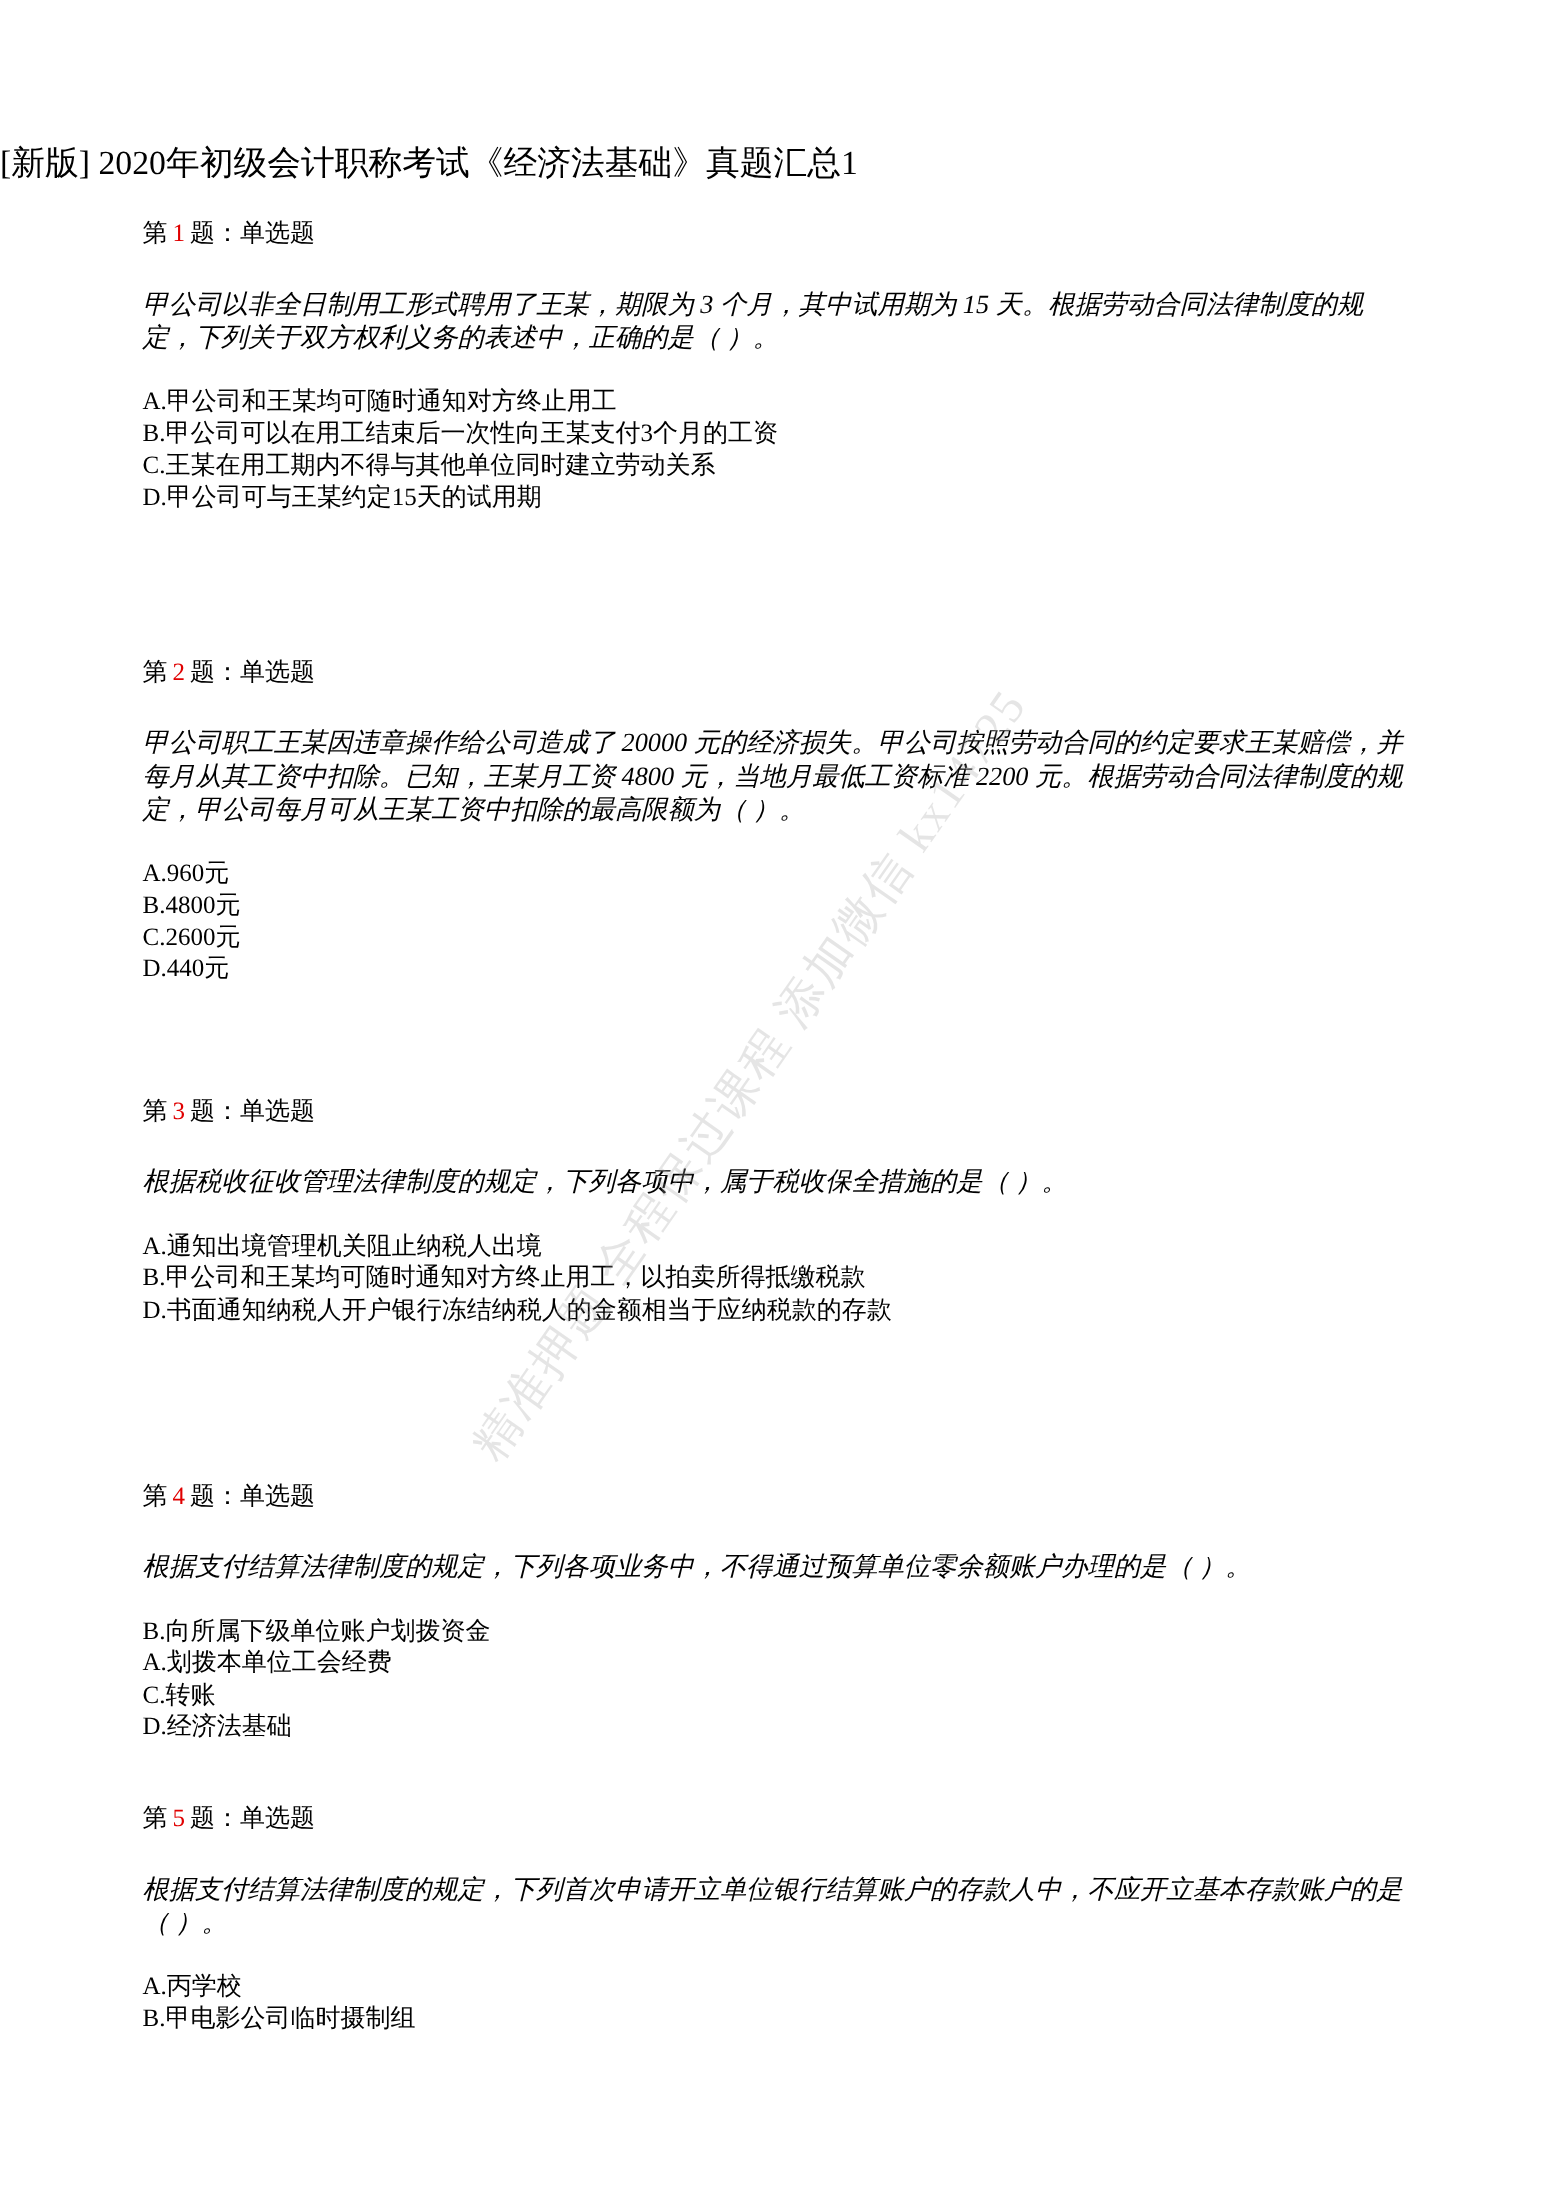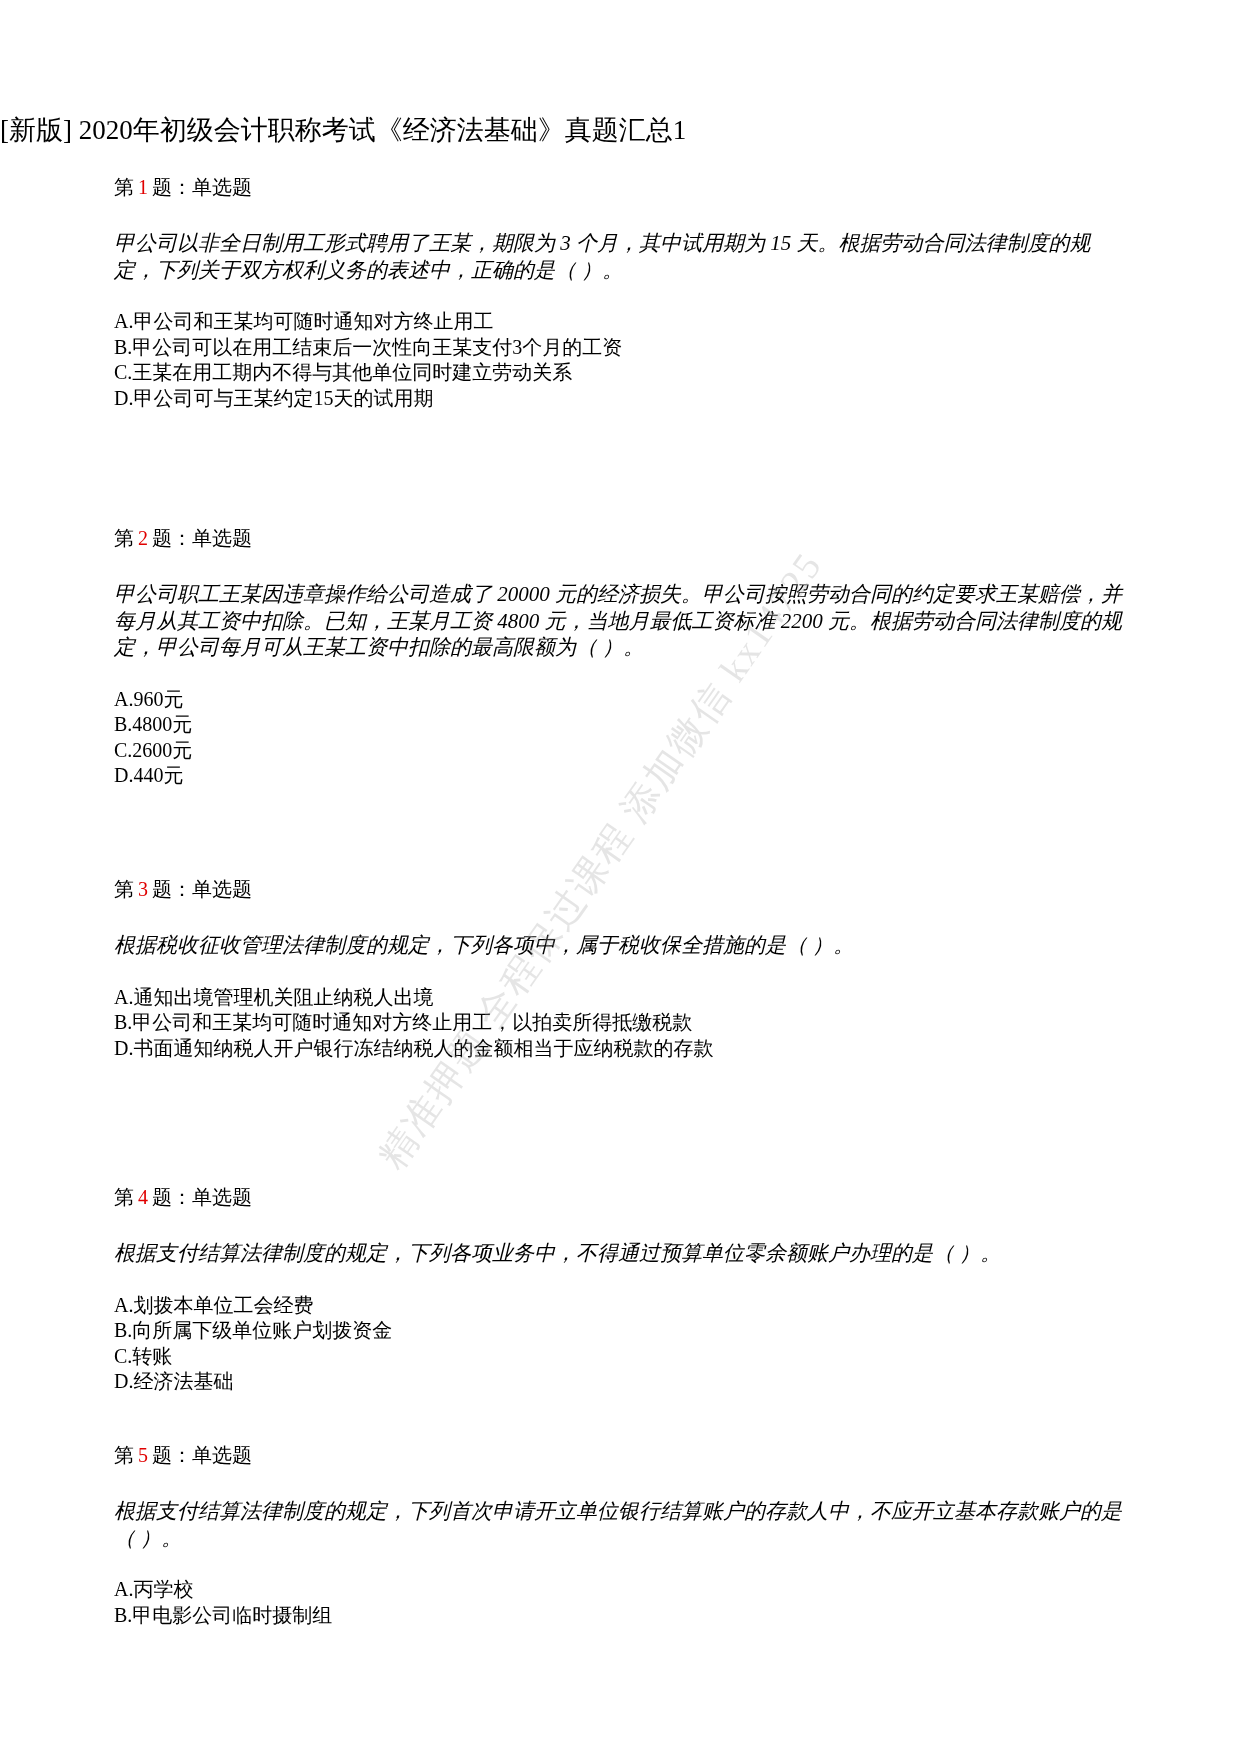--- a/index.html
+++ b/index.html
@@ -63,22 +63,22 @@
       <div class="opt">D.书面通知纳税人开户银行冻结纳税人的金额相当于应纳税款的存款</div>
     </div>
   </div>
 
   <div class="q" style="top:1184px;">
     <div class="q-header">
       <span>第</span><span class="q-num">4</span><span>题：单选题</span>
     </div>
     <div class="q-text">根据支付结算法律制度的规定，下列各项业务中，不得通过预算单位零余额账户办理的是（ ）。</div>
     <div class="q-options">
+      <div class="opt">B.向所属下级单位账户划拨资金</div>
       <div class="opt">A.划拨本单位工会经费</div>
-      <div class="opt">B.向所属下级单位账户划拨资金</div>
       <div class="opt">C.转账</div>
       <div class="opt">D.经济法基础</div>
     </div>
   </div>
 
   <div class="q" style="top:1442px;">
     <div class="q-header">
       <span>第</span><span class="q-num">5</span><span>题：单选题</span>
     </div>
     <div class="q-text">根据支付结算法律制度的规定，下列首次申请开立单位银行结算账户的存款人中，不应开立基本存款账户的是（ ）。</div>

